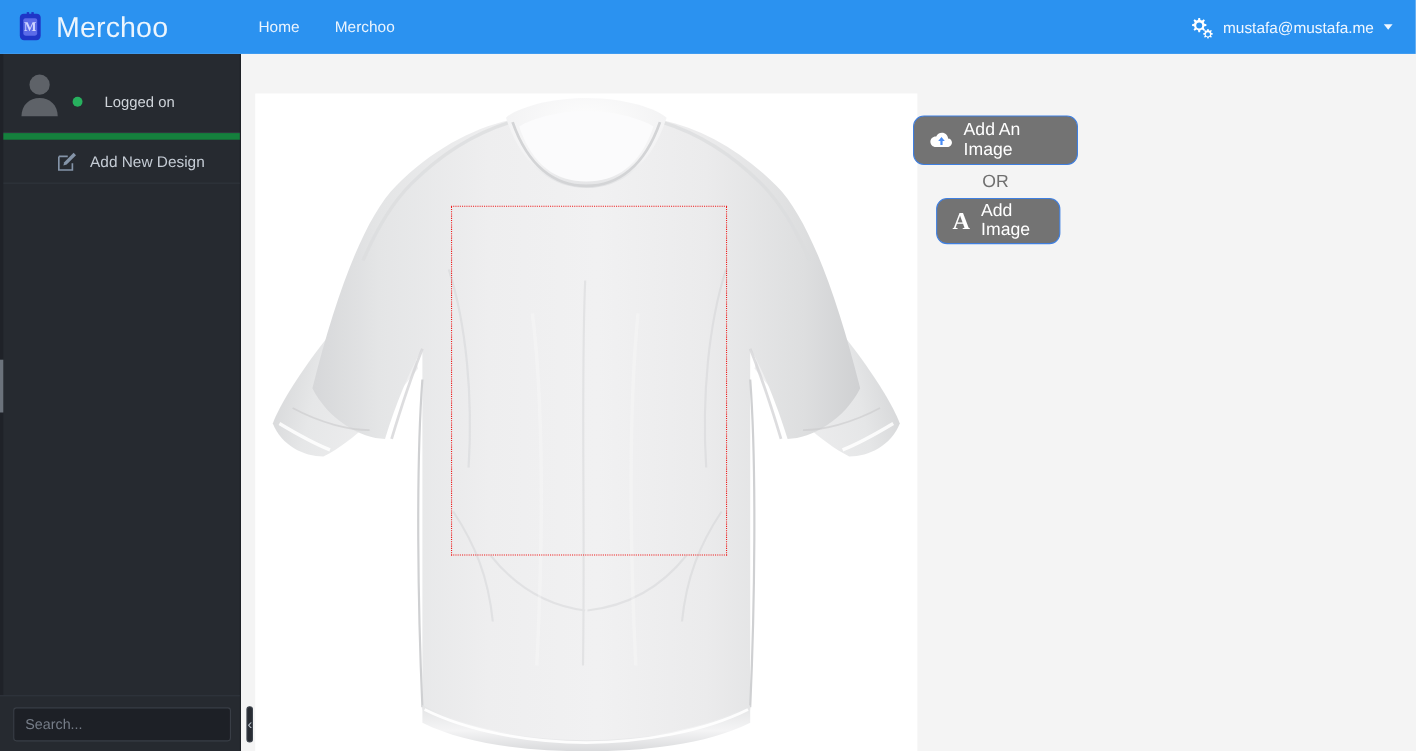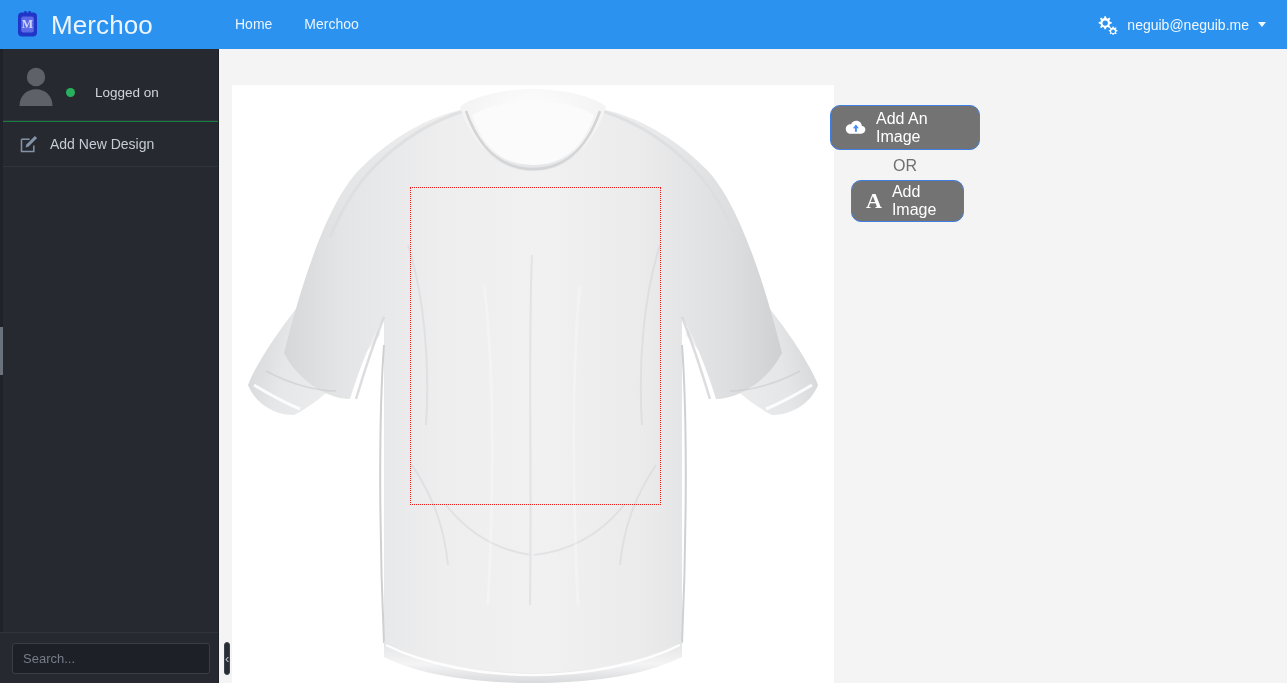--- a/index.html
+++ b/index.html
@@ -82,21 +82,21 @@
     background: #27b05e; flex: 0 0 auto;
   }
   .status-text { color: #cfd4da; font-size: 13.5px; }
 
   .sb-item {
     height: 46px; display: flex; align-items: center;
     padding-left: 20px; gap: 12px;
     border-bottom: 1px solid #30353d;
     cursor: pointer; text-decoration: none;
   }
-  .sb-item:first-of-type { border-top: 1px solid #15803d; }
+  .sb-item:first-of-type { border-top: 6px solid #15803d; justify-content: center; }
   .sb-icon { width: 18px; height: 18px; flex: 0 0 auto; display: block; }
   .sb-label { color: #c5ccd5; font-size: 14px; }
 
   .sb-footer {
     position: absolute; left: 0; bottom: 0;
     width: 218px; height: 51px;
     border-top: 1px solid #30353d;
     display: flex; align-items: center;
     padding: 0 12px; gap: 14px;
     background: #262a30;
@@ -202,21 +202,21 @@
       <span class="cogs-icon">
         <svg viewBox="0 0 25 22" width="25" height="22" aria-hidden="true">
           <g fill="#ffffff">
             <path d="M9.4 2.3 l1.6 0 .3 1.8 1.5 .6 1.5-1.1 1.1 1.1 -1.1 1.5 .6 1.5 1.8 .3 0 1.6 -1.8 .3 -.6 1.5 1.1 1.5 -1.1 1.1 -1.5-1.1 -1.5 .6 -.3 1.8 -1.6 0 -.3-1.8 -1.5-.6 -1.5 1.1 -1.1-1.1 1.1-1.5 -.6-1.5 -1.8-.3 0-1.6 1.8-.3 .6-1.5 -1.1-1.5 1.1-1.1 1.5 1.1 1.5-.6z"></path>
             <circle cx="10.2" cy="9.1" r="2.7" fill="#2b92f0"></circle>
             <path d="M17.6 12.4 l1.1 0 .2 1.2 1 .4 1-.8 .8 .8 -.8 1 .4 1 1.2 .2 0 1.1 -1.2 .2 -.4 1 .8 1 -.8 .8 -1-.8 -1 .4 -.2 1.2 -1.1 0 -.2-1.2 -1-.4 -1 .8 -.8-.8 .8-1 -.4-1 -1.2-.2 0-1.1 1.2-.2 .4-1 -.8-1 .8-.8 1 .8 1-.4z"></path>
             <circle cx="18.1" cy="17.3" r="1.9" fill="#2b92f0"></circle>
           </g>
         </svg>
       </span>
-      <span>neguib@neguib.me</span>
+      <span>mustafa@mustafa.me</span>
       <span class="caret"></span>
     </div>
   </div>
 </div>
 
 <div class="sidebar">
 
   <div class="sb-scrollbar">
     <div class="sb-scrollbar-thumb"></div>
   </div>

